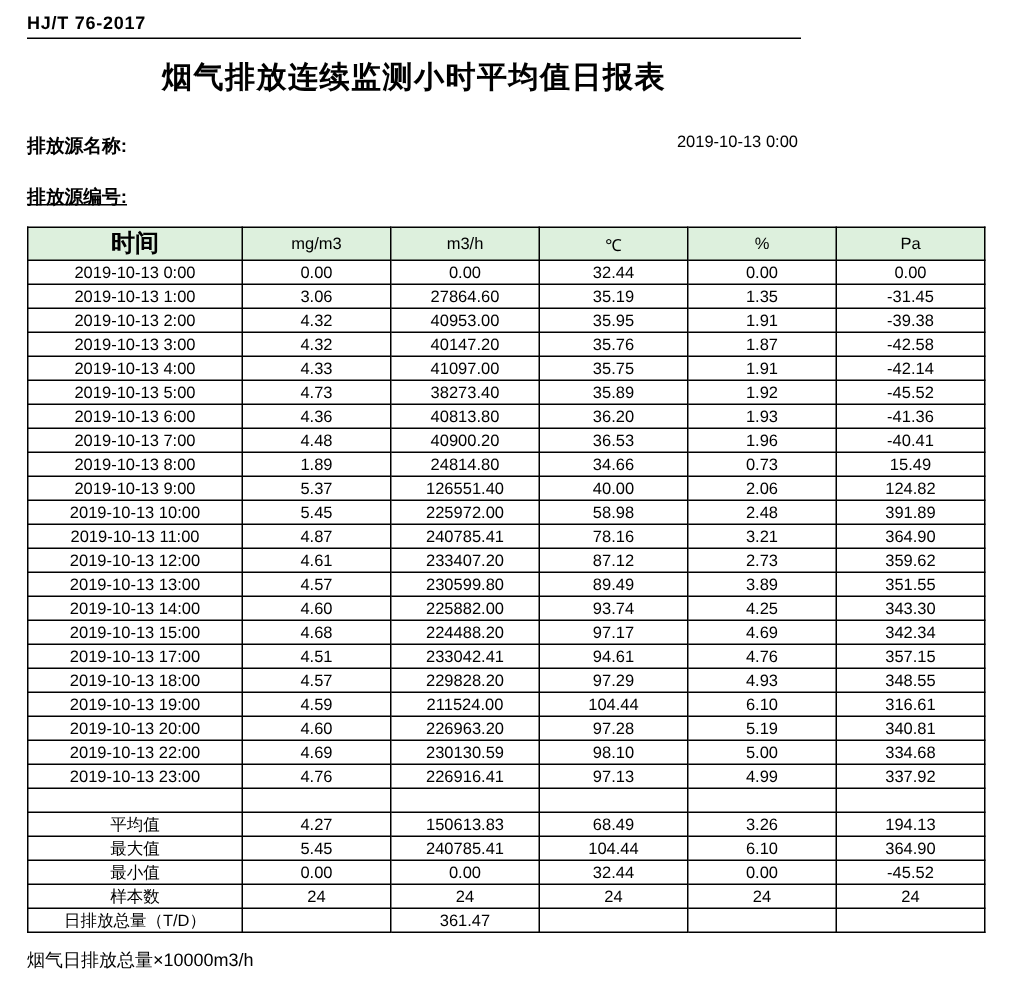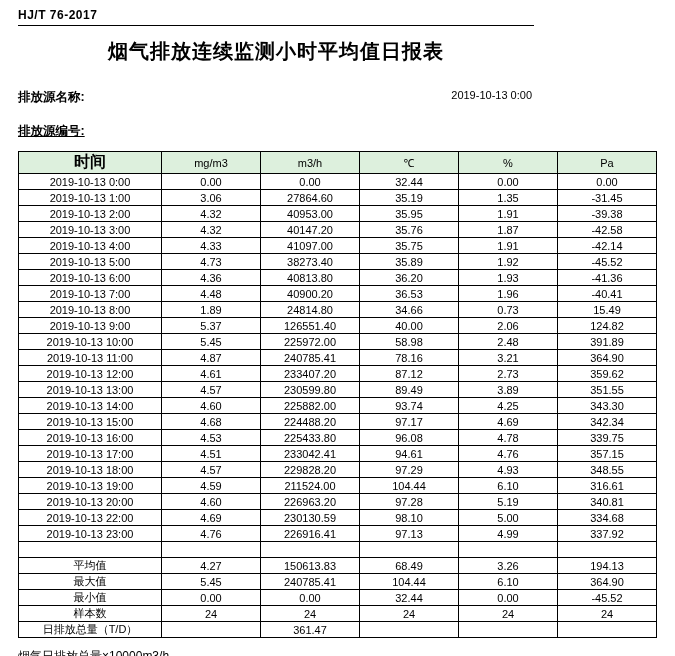--- a/index.html
+++ b/index.html
@@ -274,28 +274,20 @@
       </tr>
       <tr>
         <td>2019-10-13 15:00</td>
         <td class="num">4.68</td>
         <td class="num">224488.20</td>
         <td class="num">97.17</td>
         <td class="num">4.69</td>
         <td class="num">342.34</td>
       </tr>
       <tr>
-        <td>2019-10-13 16:00</td>
-        <td class="num">4.53</td>
-        <td class="num">225433.80</td>
-        <td class="num">96.08</td>
-        <td class="num">4.78</td>
-        <td class="num">339.75</td>
-      </tr>
-      <tr>
         <td>2019-10-13 17:00</td>
         <td class="num">4.51</td>
         <td class="num">233042.41</td>
         <td class="num">94.61</td>
         <td class="num">4.76</td>
         <td class="num">357.15</td>
       </tr>
       <tr>
         <td>2019-10-13 18:00</td>
         <td class="num">4.57</td>

